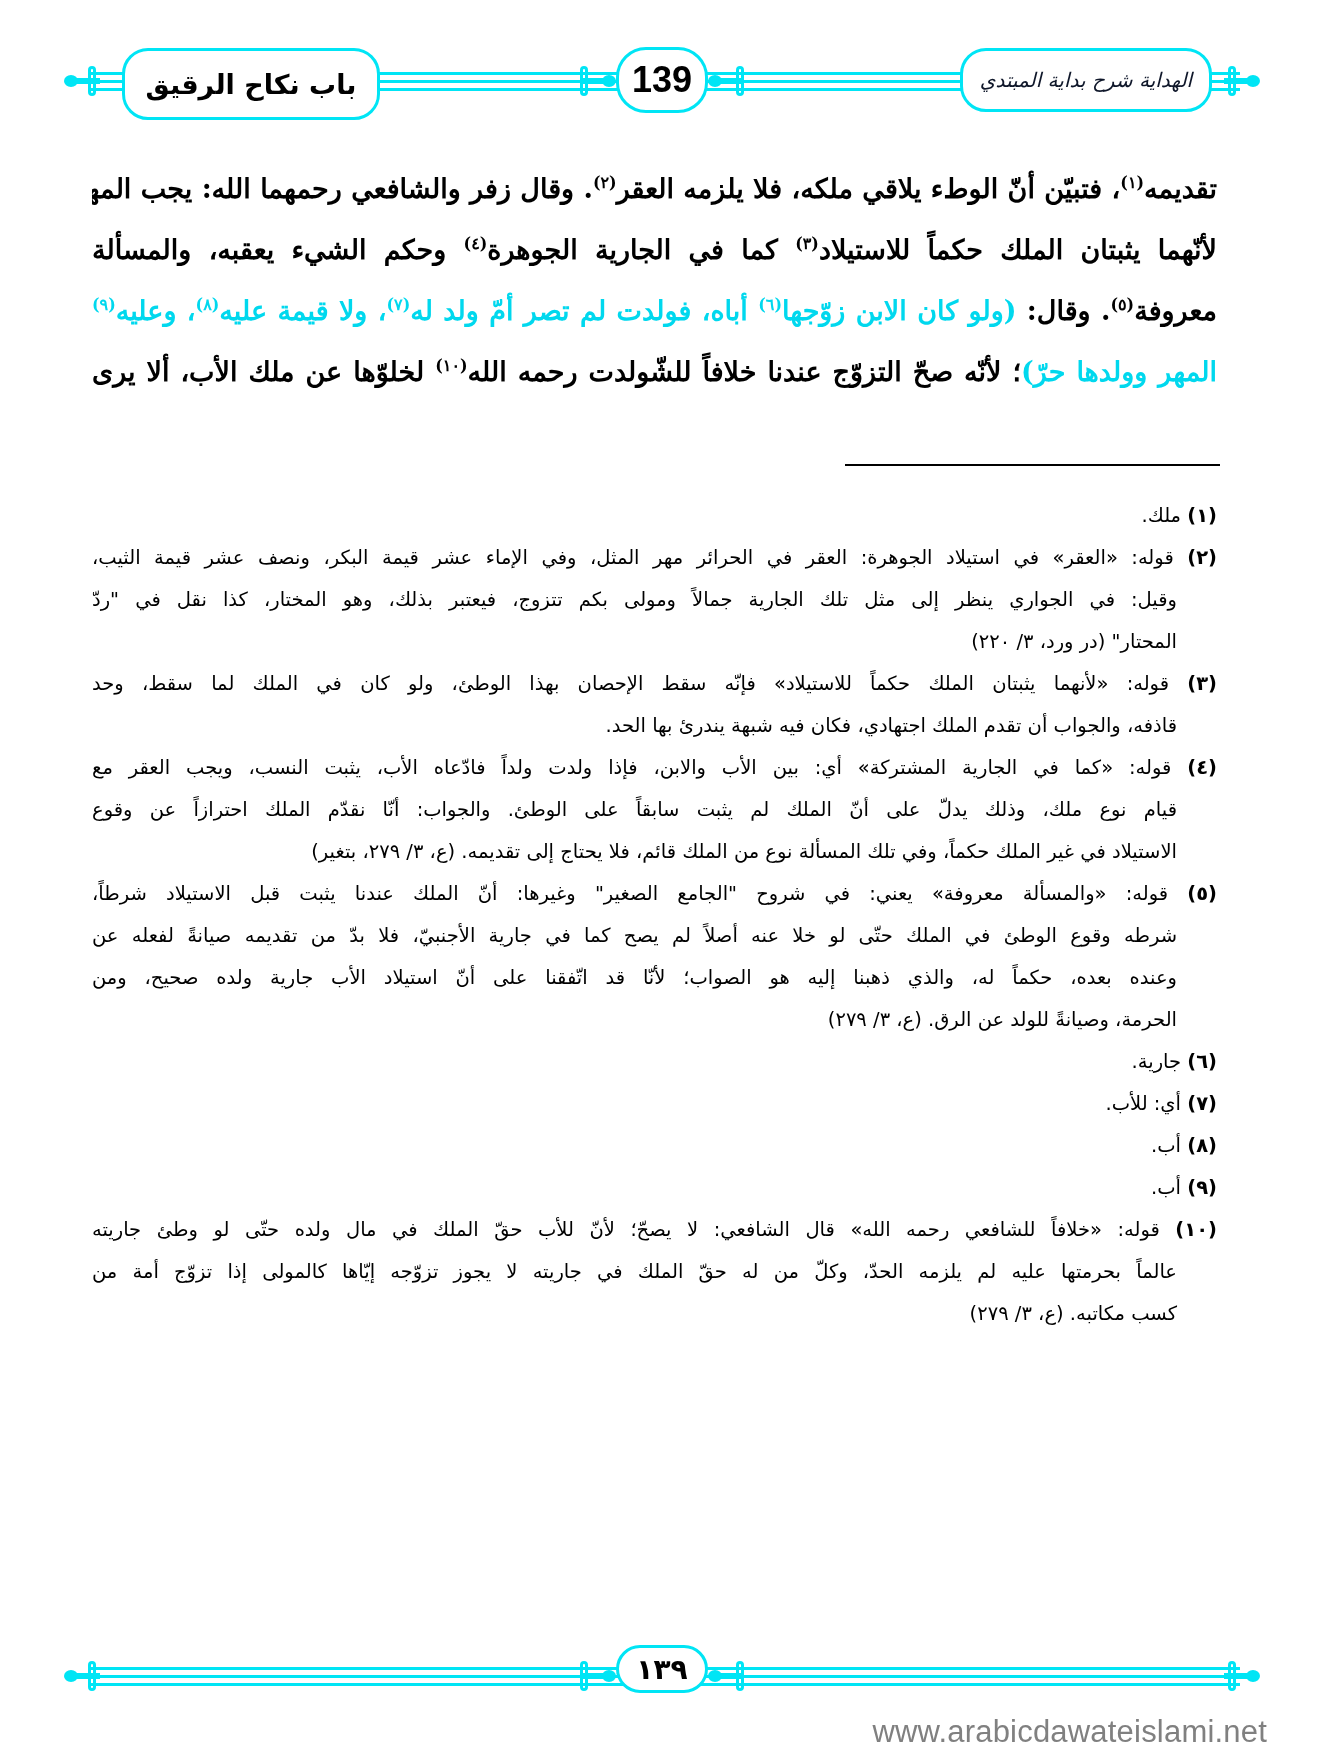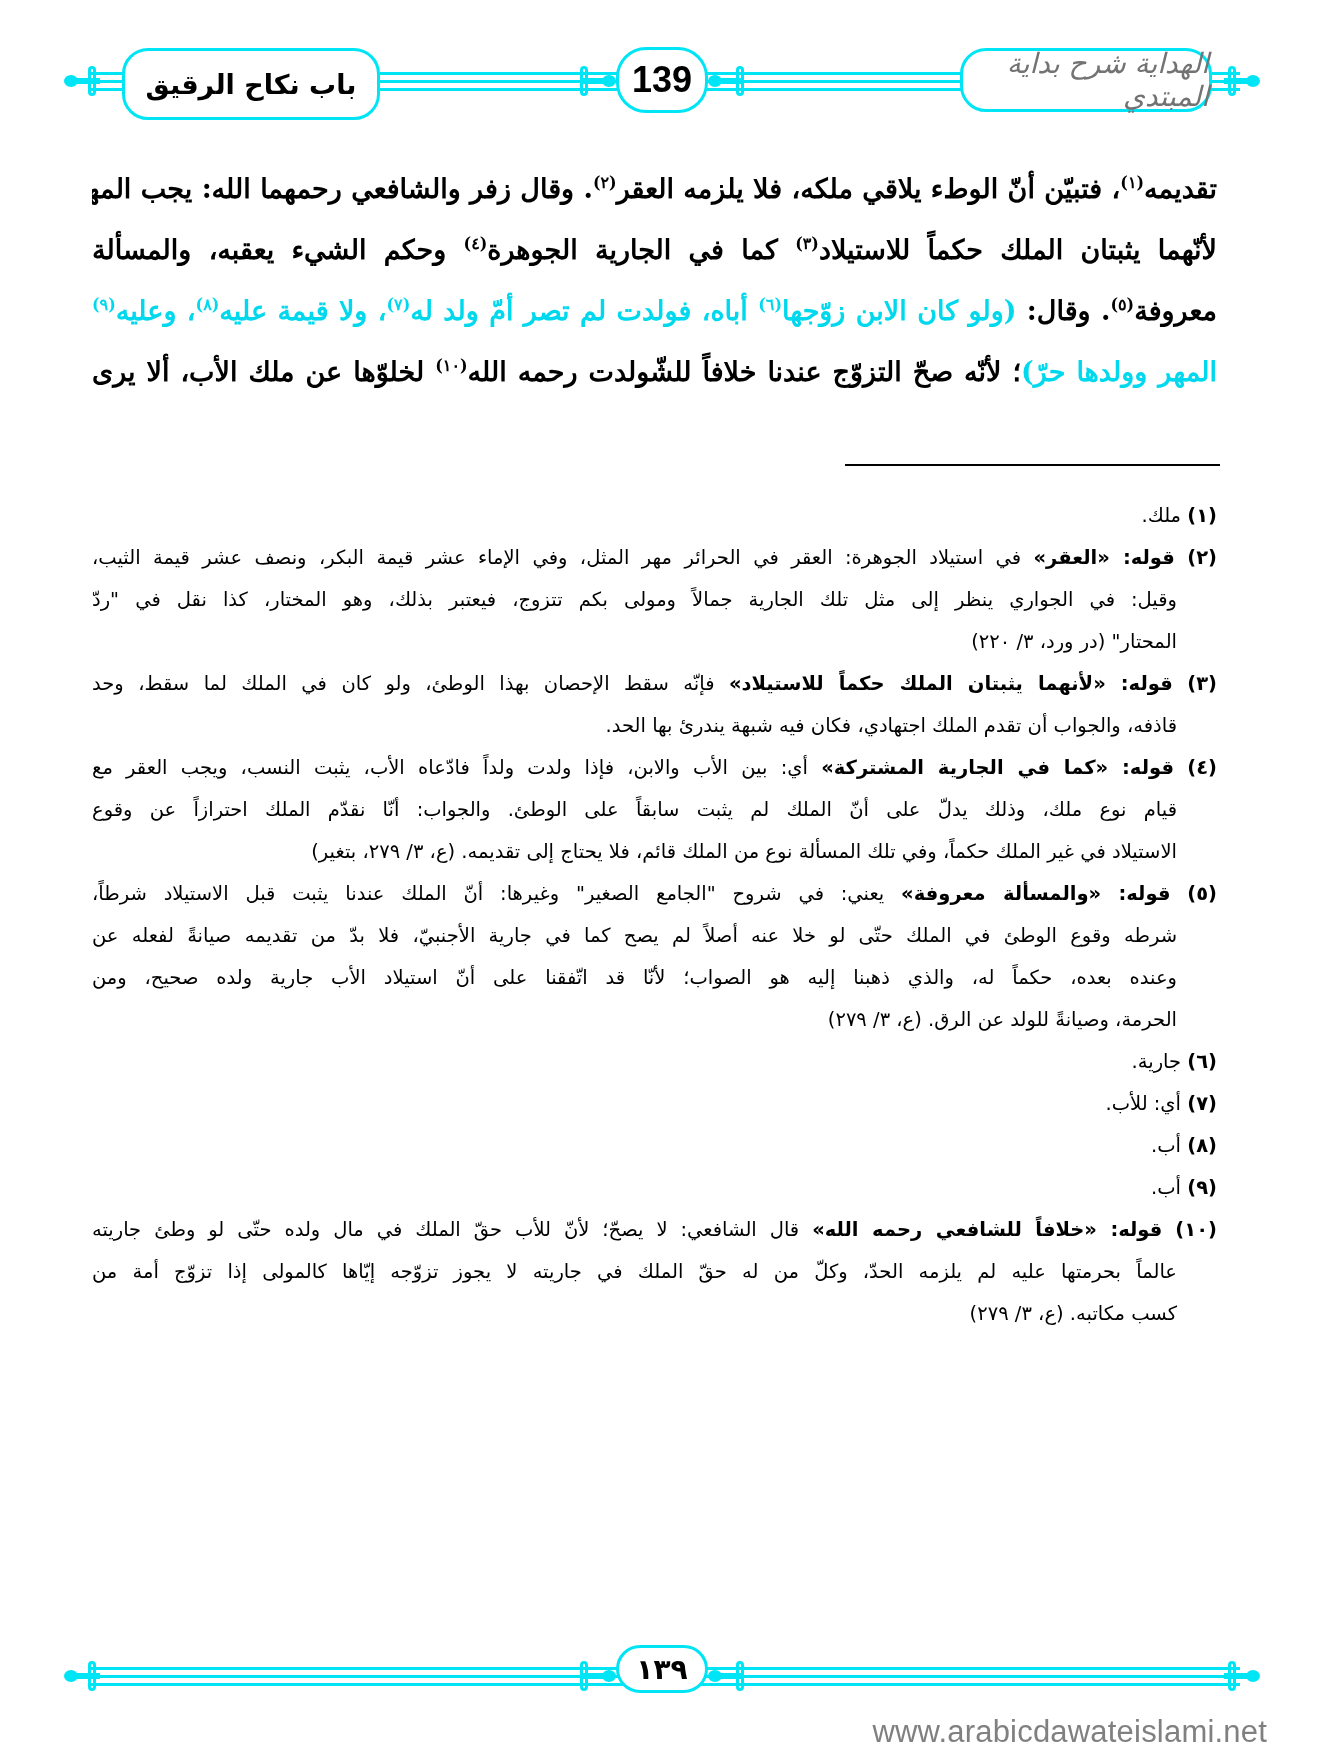--- a/index.html
+++ b/index.html
@@ -5,40 +5,40 @@
     html, body { margin: 0; padding: 0; background: #ffffff; }
     body { width: 1325px; height: 1760px; position: relative; overflow: hidden;
            font-family: "DejaVu Sans", sans-serif; color: #000; }
 
     
     .frame-line { position: absolute; height: 3px; background: #00e5f5; }
     .pill { position: absolute; border: 3px solid #00e5f5; border-radius: 26px; background: #fff;
             display: flex; align-items: center; justify-content: center; box-sizing: border-box; }
     .pill-title { font-weight: bold; font-size: 27px; direction: rtl; }
     .pill-num { font-family: "Liberation Sans", sans-serif; font-weight: bold; font-size: 36px; }
-    .pill-brand { color: #737373; font-size: 28px; font-style: italic; font-family: "DejaVu Serif", serif; direction: rtl; }
+    .pill-brand { color: #0f172a; font-size: 20px; font-style: italic; font-family: "DejaVu Serif", serif; direction: rtl; }
     .finial { position: absolute; width: 46px; height: 30px; }
     .finial .bulb { position:absolute; top:9px; width:14px; height:12px; border-radius:50%; background:#00e5f5; }
     .finial .stem { position:absolute; top:12px; height:6px; background:#00e5f5; }
     .finial .cap { position:absolute; top:0; width:8px; height:30px; border:3px solid #00e5f5; border-radius:8px; box-sizing:border-box; }
 
     
     .main { position: absolute; left: 92px; width: 1125px; top: 158px; direction: rtl; text-align: justify;
             text-align-last: justify; font-family: "DejaVu Serif", serif; font-size: 27px; line-height: 61px; font-weight: bold; }
     .main .line { display: block; height: 61px; white-space: nowrap; overflow: hidden; }
     .cyan { color: #00d8ee; }
     sup { font-size: 16px; line-height: 0; vertical-align: super; }
 
     .separator { position: absolute; left: 845px; top: 464px; width: 375px; height: 2px; background: #000; }
 
     .notes { position: absolute; left: 92px; width: 1125px; top: 495px; direction: rtl;
              font-family: "DejaVu Sans", sans-serif; font-size: 19.5px; line-height: 42px; }
     .note { margin: 0; }
     .note .num { font-weight: bold; }
-    .note .kw { font-weight: bold; }
+    .note .kw { font-weight: normal; }
 
     
     .footer-url { position: absolute; right: 58px; top: 1714px; font-family: "Liberation Sans", sans-serif;
                   font-size: 31px; color: #808080; letter-spacing: 0.2px; }
   </style>
 </head>
 <body>
 
 <div>
   <div class="frame-line" style="left:90px; width:1150px; top:72px;"></div>

